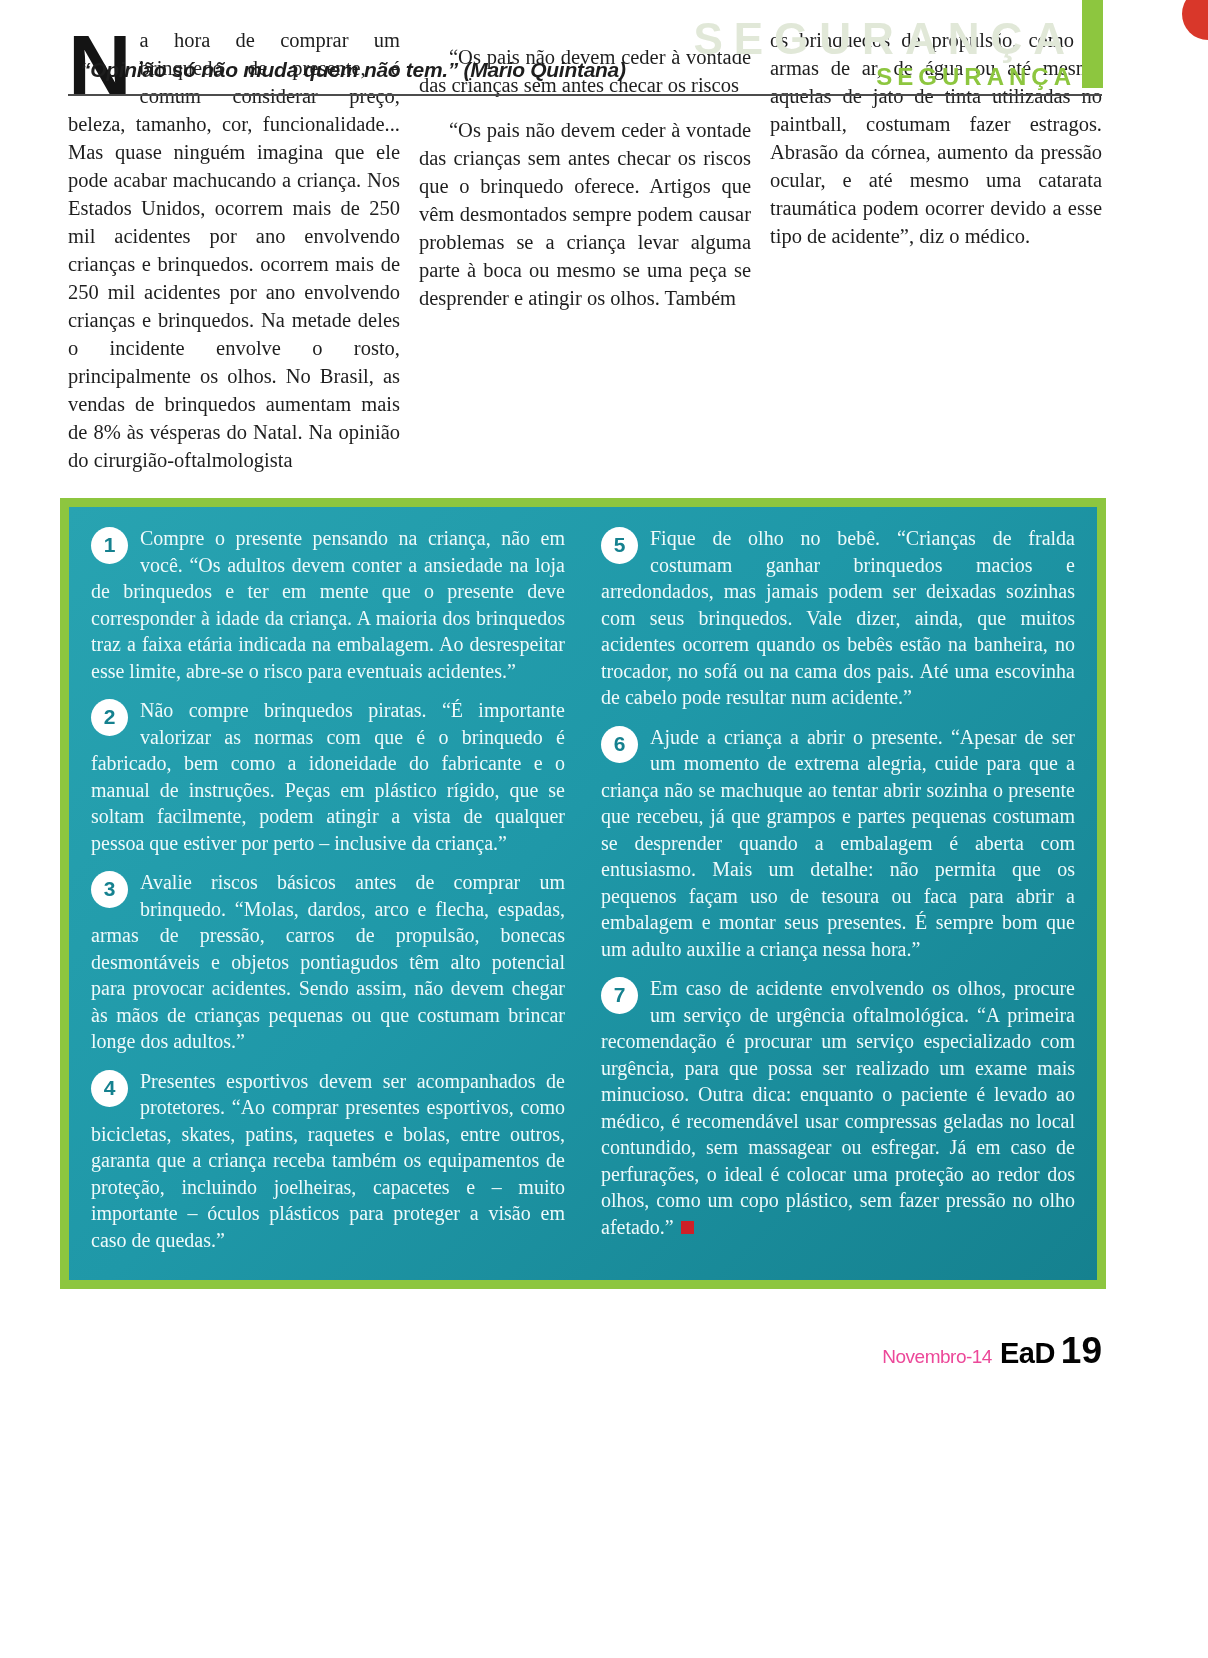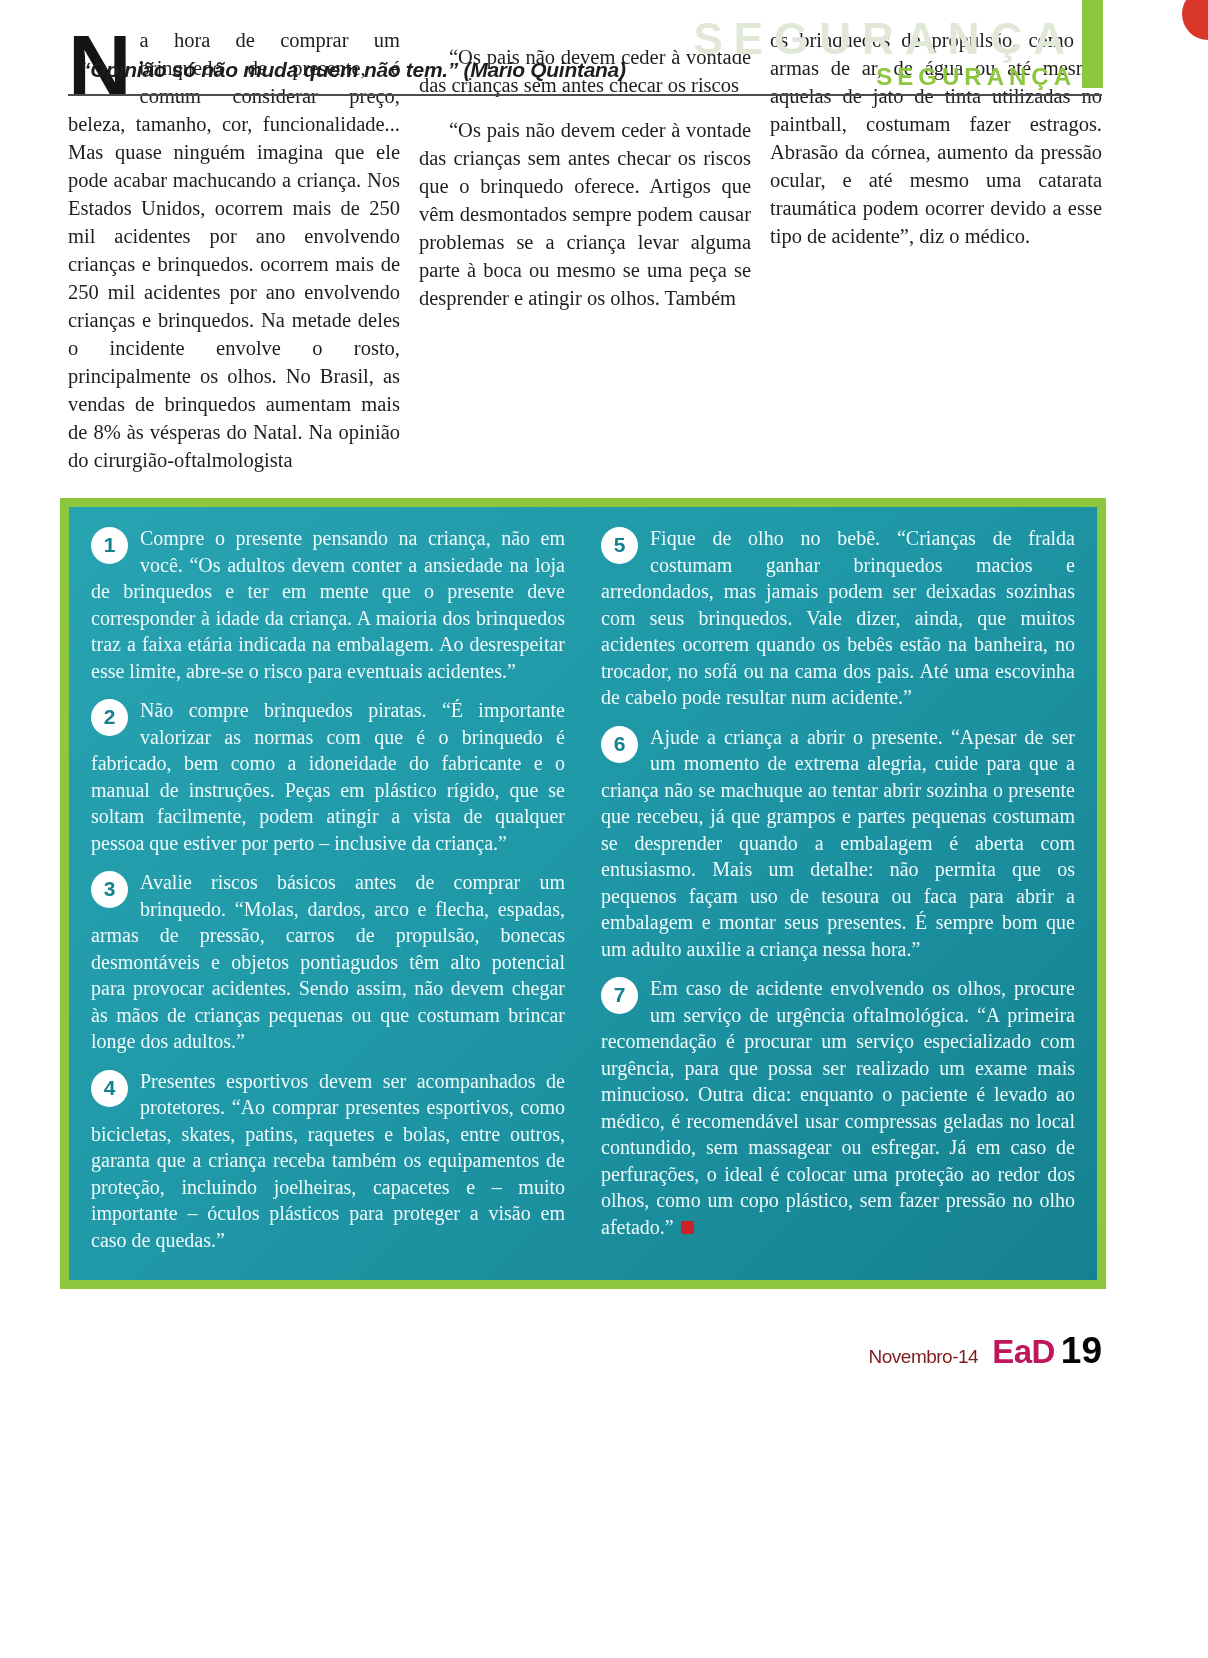--- a/index.html
+++ b/index.html
@@ -114,22 +114,22 @@
     width:13px;height:13px;
     background:var(--red);
     margin-left:7px;
     vertical-align:baseline;
   }
   .footer{
     position:absolute;right:106px;bottom:30px;
     font-family:"Liberation Sans",sans-serif;
     text-align:right;white-space:nowrap;
   }
-  .footer .issue{font-size:19px;color:#7f1d1d;letter-spacing:-0.5px;}
-  .footer .brand{font-size:33px;font-weight:700;color:#be185d;margin-left:14px;letter-spacing:-0.5px;}
+  .footer .issue{font-size:19px;color:#ec4899;letter-spacing:-0.5px;}
+  .footer .brand{font-size:29px;font-weight:700;color:#000000;margin-left:8px;letter-spacing:-0.5px;}
   .footer .pageno{font-size:37px;font-weight:700;color:#050505;margin-left:6px;}
 </style>
 </head>
 <body>
 
 <div class="page">
 
   <div class="corner-circle"></div>
   <div class="green-bar"></div>
   <div class="seg-large">SEGURANÇA</div>

